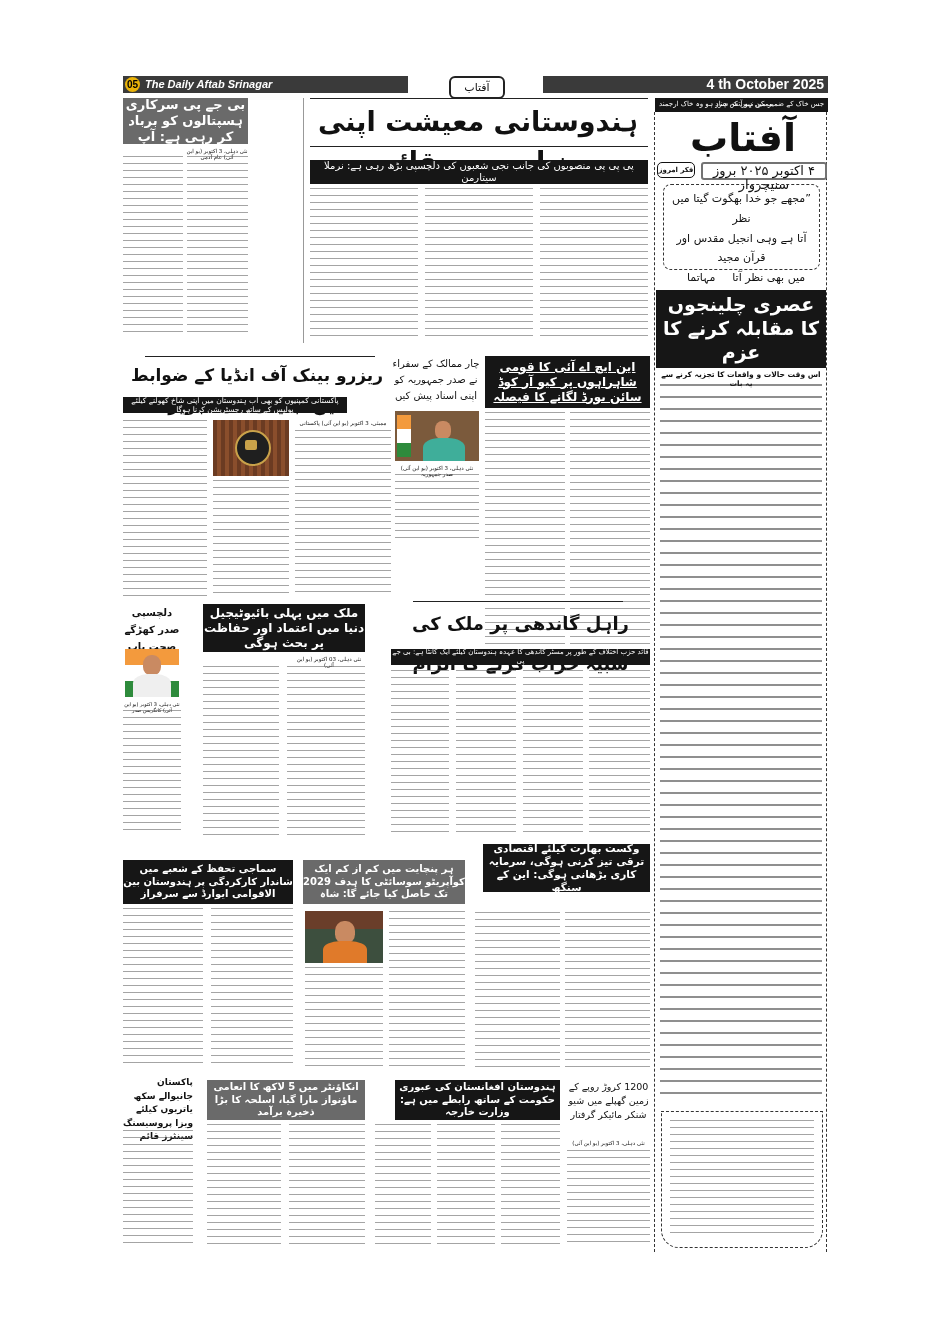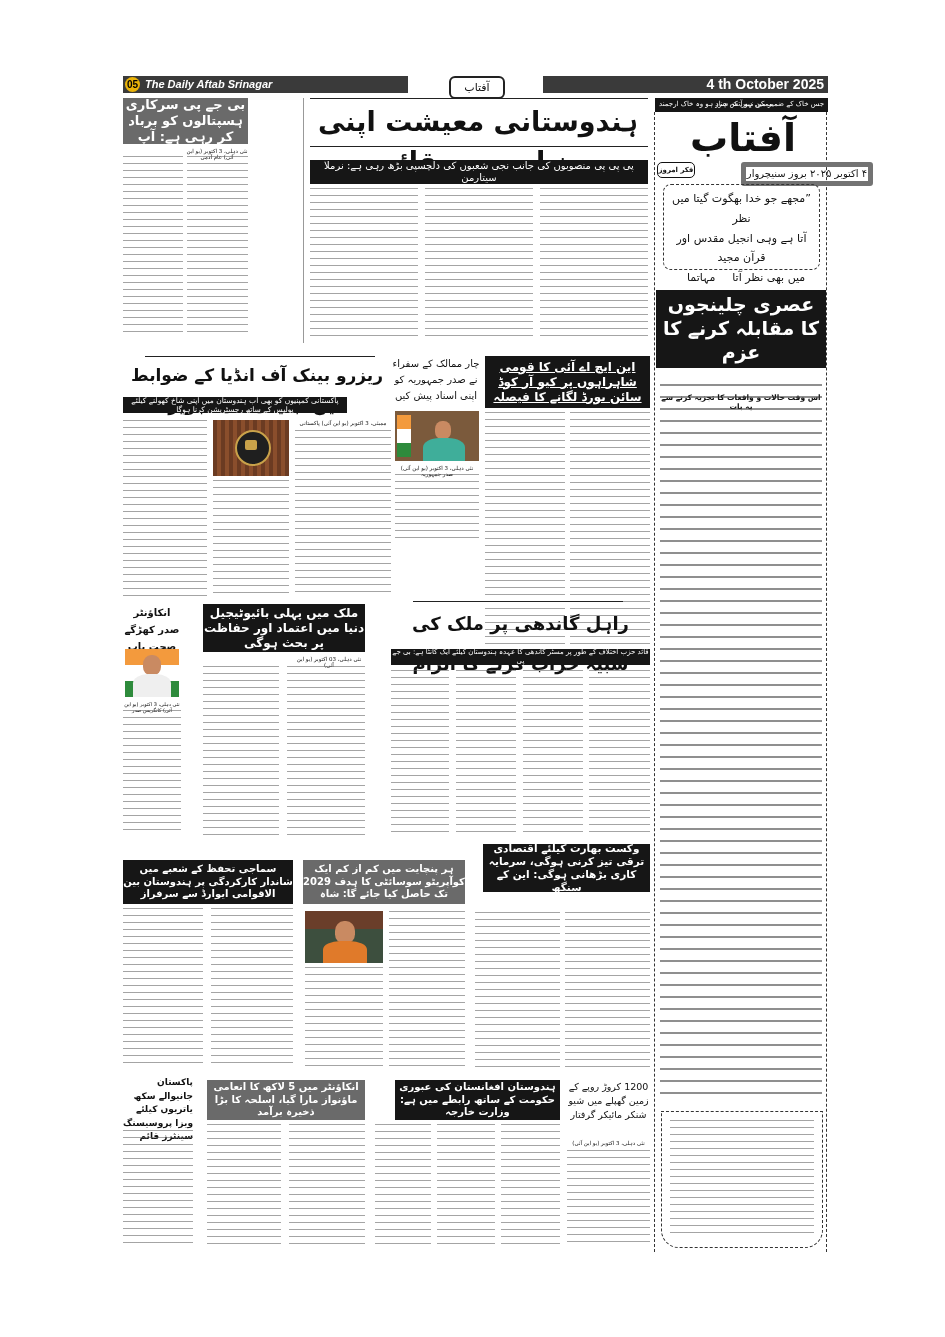--- a/index.html
+++ b/index.html
@@ -42,33 +42,33 @@
   </div>
 
   <div class="abs hl-black ur" style="left:532px;top:22px;width:173px;height:14px;font-size:7px;">
     <span style="position:absolute;right:4px;top:2px;">جس خاک کے ضمیر میں ہو آتش چنار</span>
     <span style="position:absolute;left:4px;top:2px;">ممکن نہیں کہ سرد ہو وہ خاک ارجمند</span>
   </div>
   <div class="abs vdash" style="left:531px;top:36px;height:1140px;"></div>
   <div class="abs vdash" style="left:703px;top:36px;height:1140px;"></div>
   <div class="abs ur" style="left:560px;top:38px;width:120px;height:48px;font-size:38px;font-weight:bold;line-height:48px;">آفتاب</div>
   <div class="abs ur" style="left:534px;top:86px;width:36px;height:14px;border:1.5px solid #111;border-radius:5px;font-size:7px;font-weight:bold;line-height:14px;">فکر امروز</div>
-  <div class="abs ur" style="left:578px;top:86px;width:122px;height:14px;border:5px solid #737373;border-radius:3px;font-size:10px;line-height:14px;margin-left:40px;">۴ اکتوبر ۲۰۲۵ بروز سنیچروار</div>
+  <div class="abs ur" style="left:578px;top:86px;width:122px;height:14px;border:2px solid #737373;border-radius:3px;font-size:13px;line-height:14px;">۴ اکتوبر ۲۰۲۵ بروز سنیچروار</div>
   <div class="abs box-dash ur" style="left:540px;top:108px;width:155px;height:84px;border-radius:8px;">
     <div class="qt" style="padding-top:4px;">”مجھے جو خدا بھگوت گیتا میں نظر</div>
     <div class="qt">آتا ہے وہی انجیل مقدس اور قرآن مجید</div>
     <div class="qt" style="display:flex;justify-content:space-between;padding:0 10px;">
       <span>میں بھی نظر آتا ہے“</span>
       <span>مہاتما گاندھی</span>
     </div>
   </div>
   <div class="abs hl-black ur" style="left:533px;top:214px;width:170px;height:78px;font-size:19px;font-weight:bold;">
     <div class="hl-text">عصری چلینجوں کا مقابلہ کرنے کا عزم</div>
   </div>
-  <div class="abs ur" style="left:536px;top:294px;width:164px;height:10px;font-size:7.5px;font-weight:bold;margin-top:23px;">اس وقت حالات و واقعات کا تجزیہ کرنے سے یہ بات</div>
+  <div class="abs ur" style="left:536px;top:294px;width:164px;height:10px;font-size:7.5px;font-weight:bold;">اس وقت حالات و واقعات کا تجزیہ کرنے سے یہ بات</div>
   <div class="abs txt" style="left:537px;top:308px;width:162px;height:720px;background-size:100% 12px;background-image:repeating-linear-gradient(180deg,#333 0px,#333 1.8px,transparent 1.8px,transparent 12px);opacity:.55;"></div>
   <div class="abs box-dash" style="left:538px;top:1035px;width:160px;height:135px;border-radius:0 0 18px 18px;">
     <div class="txt" style="margin:8px;height:115px;"></div>
   </div>
 
   <div class="abs rule" style="left:187px;top:22px;width:338px;"></div>
   <div class="abs ur" style="left:180px;top:26px;width:350px;height:40px;font-size:27px;font-weight:bold;line-height:40px;">ہندوستانی معیشت اپنی بنیادوں پر قائم</div>
   <div class="abs rule" style="left:187px;top:70px;width:338px;"></div>
   <div class="abs hl-black ur" style="left:187px;top:84px;width:338px;height:24px;font-size:10px;">
     <div class="hl-text">پی پی پی منصوبوں کی جانب نجی شعبوں کی دلچسپی بڑھ رہی ہے: نرملا سیتارمن</div>
@@ -117,21 +117,21 @@
   <div class="abs rule" style="left:290px;top:525px;width:210px;"></div>
   <div class="abs ur" style="left:268px;top:528px;width:259px;height:40px;font-size:18px;font-weight:bold;line-height:40px;">راہل گاندھی پر ملک کی شبیہ خراب کرنے کا الزام</div>
   <div class="abs hl-black ur" style="left:268px;top:573px;width:259px;height:16px;font-size:7px;">
     <div class="hl-text">قائد حزب اختلاف کے طور پر مسٹر گاندھی کا عہدہ ہندوستان کیلئے ایک کانٹا ہے: بی جے پی</div>
   </div>
   <div class="abs txt" style="left:268px;top:594px;width:58px;height:168px;"></div>
   <div class="abs txt" style="left:333px;top:594px;width:60px;height:168px;"></div>
   <div class="abs txt" style="left:400px;top:594px;width:60px;height:168px;"></div>
   <div class="abs txt" style="left:466px;top:594px;width:61px;height:168px;"></div>
 
-  <div class="abs ur" style="left:0;top:528px;width:58px;height:40px;font-size:10px;font-weight:bold;line-height:1.7;">انکاؤنٹر صدر کھڑگے صحت یاب</div>
+  <div class="abs ur" style="left:0;top:528px;width:58px;height:40px;font-size:10px;font-weight:bold;line-height:1.7;">دلچسپی صدر کھڑگے صحت یاب</div>
   <div class="abs photo flag" style="left:2px;top:573px;width:54px;height:48px;">
     <div class="face" style="left:18px;top:6px;width:18px;height:20px;"></div>
     <div class="suit" style="left:8px;top:25px;width:38px;height:23px;background:#efefef;"></div>
   </div>
   <div class="abs ur" style="left:0;top:625px;width:58px;height:8px;font-size:5px;">نئی دہلی، 3 اکتوبر (یو این آئی) کانگریس صدر</div>
   <div class="abs txt" style="left:0;top:634px;width:58px;height:126px;"></div>
 
   <div class="abs hl-black ur" style="left:80px;top:528px;width:162px;height:48px;font-size:12px;font-weight:bold;">
     <div class="hl-text">ملک میں پہلی بائیوٹیجیل دنیا میں اعتماد اور حفاظت پر بحث ہوگی</div>
   </div>

